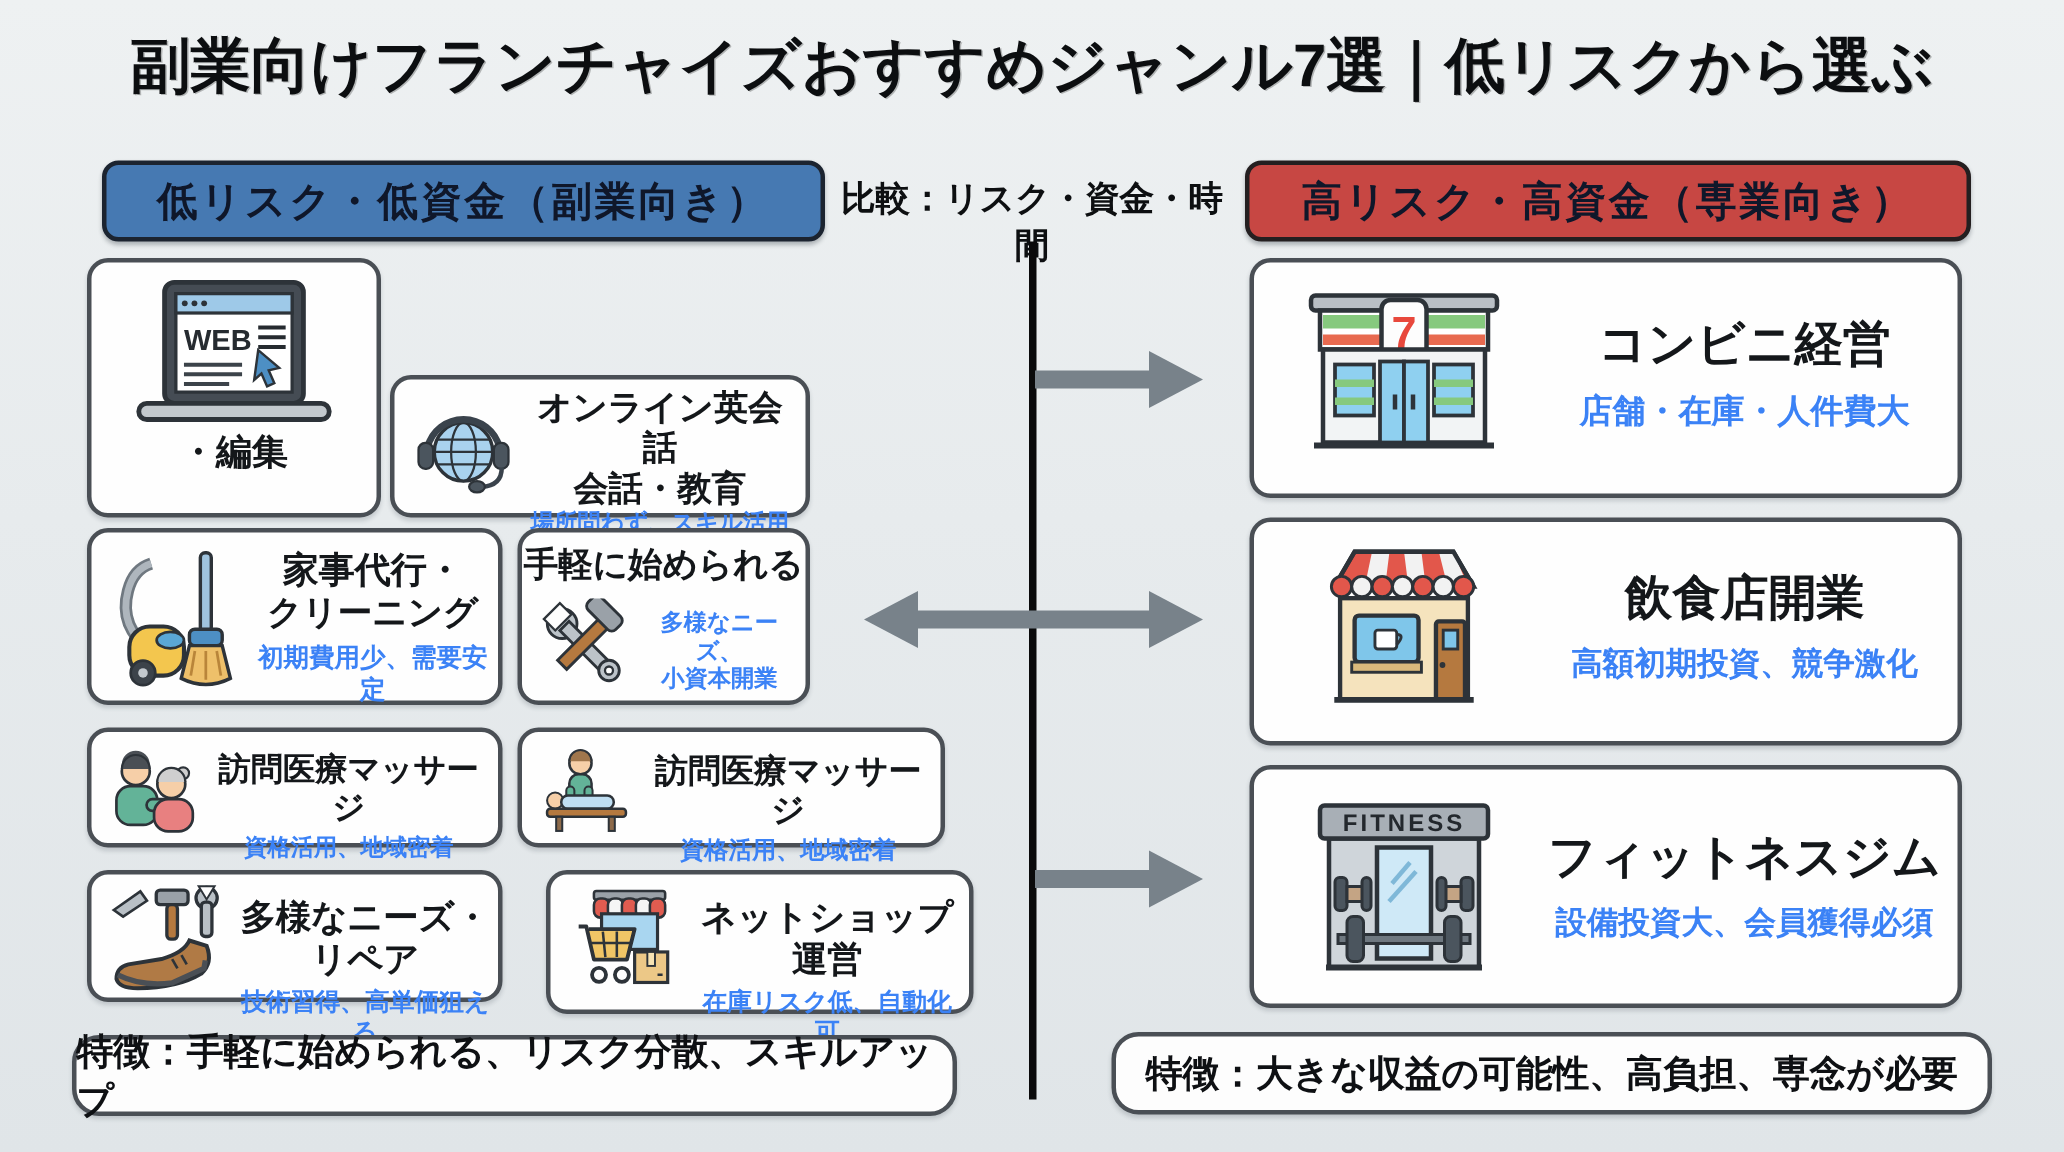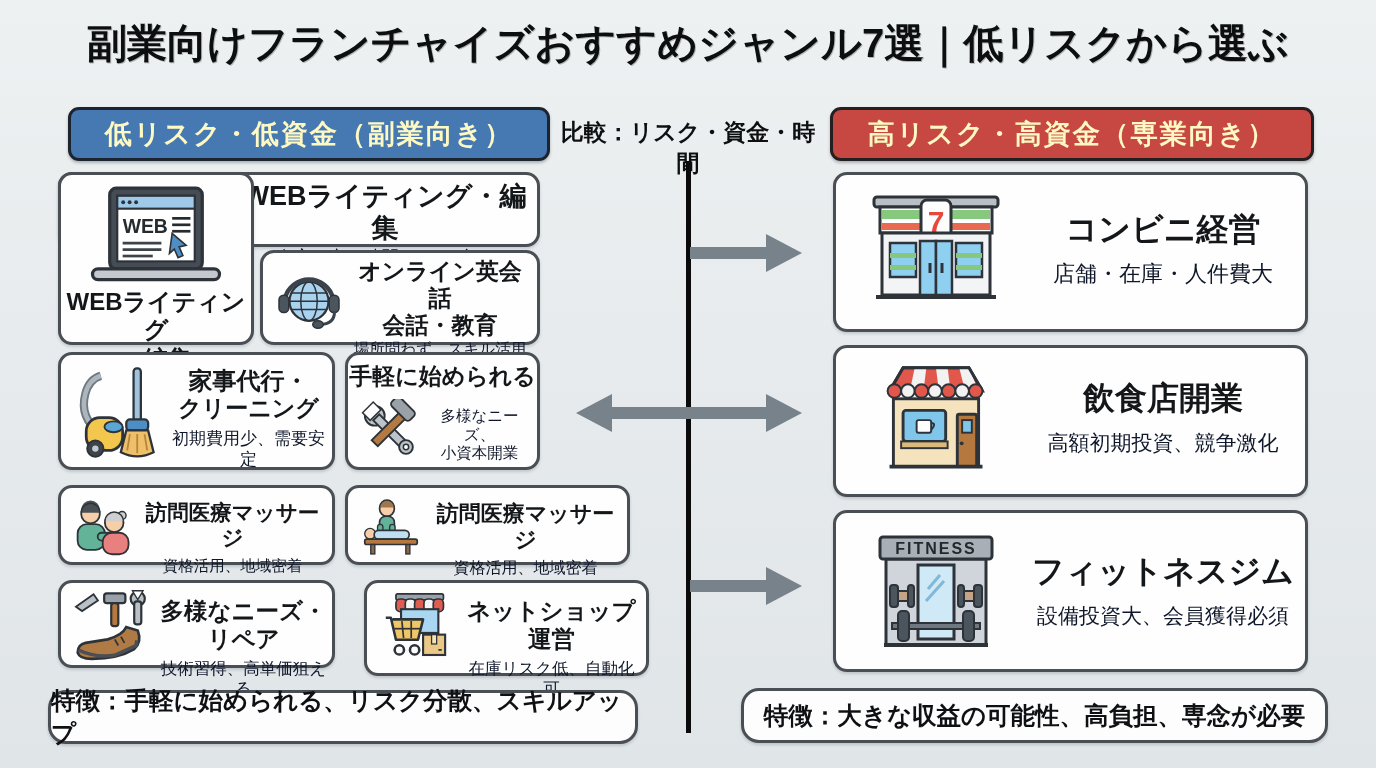--- a/index.html
+++ b/index.html
@@ -9,37 +9,37 @@
     font-family:"Liberation Sans","DejaVu Sans",sans-serif;
     color:#0d0f11;
   }
   .main-title{
     position:absolute;top:16px;left:0;width:100%;text-align:center;
     font-size:40px;font-weight:bold;letter-spacing:0px;color:#0c0e10;
     text-shadow:1px 1px 0 rgba(0,0,0,.25);
   }
   .header-pill{
     position:absolute;height:48px;border-radius:11px;border:3px solid #1d2430;
-    color:#fef9c3;font-weight:bold;font-size:27px;letter-spacing:2px;
+    color:#0f172a;font-weight:bold;font-size:27px;letter-spacing:2px;
     display:flex;align-items:center;justify-content:center;
     box-shadow:0 2px 3px rgba(30,40,50,.3);
   }
   .compare-label{
     position:absolute;left:552px;top:117px;width:272px;text-align:center;
     font-size:23px;font-weight:bold;color:#0d0f11;
   }
   .divider{position:absolute;left:686px;top:161px;width:5px;height:572px;background:#0a0a0b;}
   .card{
     position:absolute;background:#fefefe;border:3px solid #4a4f55;border-radius:14px;
     box-shadow:0 2px 3px rgba(40,50,60,.18);box-sizing:border-box;
   }
   .abs{position:absolute;}
   .tc{text-align:center;}
   .t-big{font-weight:bold;color:#14171a;line-height:1.18;}
-  .t-sub{font-weight:normal;color:#0f172a;line-height:1.2;}
+  .t-sub{font-weight:bold;color:#3b82f6;line-height:1.2;}
   .feature-box{
     position:absolute;background:#fdfdfd;border:3px solid #4a4f55;border-radius:18px;
     display:flex;align-items:center;justify-content:center;
     font-size:24.5px;font-weight:bold;color:#0e1013;
     box-shadow:0 2px 3px rgba(40,50,60,.18);
   }
   svg{display:block;}
 </style>
 </head>
 <body>
@@ -61,47 +61,40 @@
   <svg class="abs" style="left:576px;top:391px;" width="226" height="44" viewBox="0 0 226 44">
     <rect x="34" y="16" width="158" height="12" fill="#78828a"></rect>
     <polygon points="36,3 0,22 36,41" fill="#78828a"></polygon>
     <polygon points="190,3 226,22 190,41" fill="#78828a"></polygon>
   </svg>
   <svg class="abs" style="left:690px;top:564px;" width="112" height="44" viewBox="0 0 112 44">
     <rect x="0" y="16" width="78" height="12" fill="#78828a"></rect>
     <polygon points="76,3 112,22 76,41" fill="#78828a"></polygon>
   </svg>
 
-  <div class="card" style="left:58px;top:172px;width:482px;height:75px;">
-    <div class="abs tc" style="left:180px;right:8px;top:6px;">
-      <div class="t-big" style="font-size:27px;">WEBライティング・編集</div>
-      <div class="t-sub" style="font-size:17.5px;margin-top:2px;">在宅・空き時間、PC一台で</div>
-    </div>
-  </div>
 
   <div class="card" style="left:58px;top:172px;width:196px;height:173px;">
     <svg style="margin:10px auto 0;" width="140" height="99" viewBox="0 0 130 92">
       <rect x="22" y="3" width="86" height="75" rx="6" fill="#454c54" stroke="#2d3339" stroke-width="3"></rect>
       <rect x="29" y="10" width="72" height="61" fill="#ffffff" stroke="#2d3339" stroke-width="2"></rect>
       <rect x="29" y="10" width="72" height="12" fill="#9ec9e8" stroke="#2d3339" stroke-width="2"></rect>
       <circle cx="34.5" cy="16" r="1.8" fill="#2d3339"></circle>
         <circle cx="40.5" cy="16" r="1.8" fill="#2d3339"></circle>
         <circle cx="46.5" cy="16" r="1.8" fill="#2d3339"></circle>
       <text x="34" y="45" font-size="18" font-weight="bold" fill="#262b30" font-family="Liberation Sans, sans-serif">WEB</text>
       <line x1="80" y1="31" x2="97" y2="31" stroke="#262b30" stroke-width="2.5"></line>
       <line x1="80" y1="37" x2="97" y2="37" stroke="#262b30" stroke-width="2.5"></line>
       <line x1="80" y1="43" x2="97" y2="43" stroke="#262b30" stroke-width="2.5"></line>
       <line x1="34" y1="54" x2="70" y2="54" stroke="#3c434a" stroke-width="2.5"></line>
       <line x1="34" y1="60" x2="70" y2="60" stroke="#3c434a" stroke-width="2.5"></line>
       <line x1="34" y1="66" x2="62" y2="66" stroke="#3c434a" stroke-width="2.5"></line>
       <path d="M80 45 L93 56 L86.5 57.5 L90 65.5 L85.5 67.5 L82 59.5 L77.5 63.5 Z" fill="#4d8fc4" stroke="#2d3339" stroke-width="1.5"></path>
       <rect x="6" y="78" width="118" height="10" rx="5" fill="#c3c9ce" stroke="#2d3339" stroke-width="3"></rect>
     </svg>
     <div class="tc" style="margin-top:4px;">
-      <div class="t-big" style="font-size:24px;">WEBライティング</div>
       <div class="t-big" style="font-size:24px;">・編集</div>
     </div>
   </div>
 
   <div class="card" style="left:260px;top:250px;width:280px;height:95px;">
     <svg class="abs" style="left:10px;top:13px;" width="72" height="66" viewBox="0 0 96 86">
       <circle cx="48" cy="46" r="26" fill="#a9d2ee" stroke="#2d3339" stroke-width="3"></circle>
       <ellipse cx="48" cy="46" rx="11" ry="26" fill="none" stroke="#2d3339" stroke-width="2"></ellipse>
       <line x1="24" y1="35" x2="72" y2="35" stroke="#2d3339" stroke-width="2"></line>
       <line x1="22" y1="46" x2="74" y2="46" stroke="#2d3339" stroke-width="2"></line>

